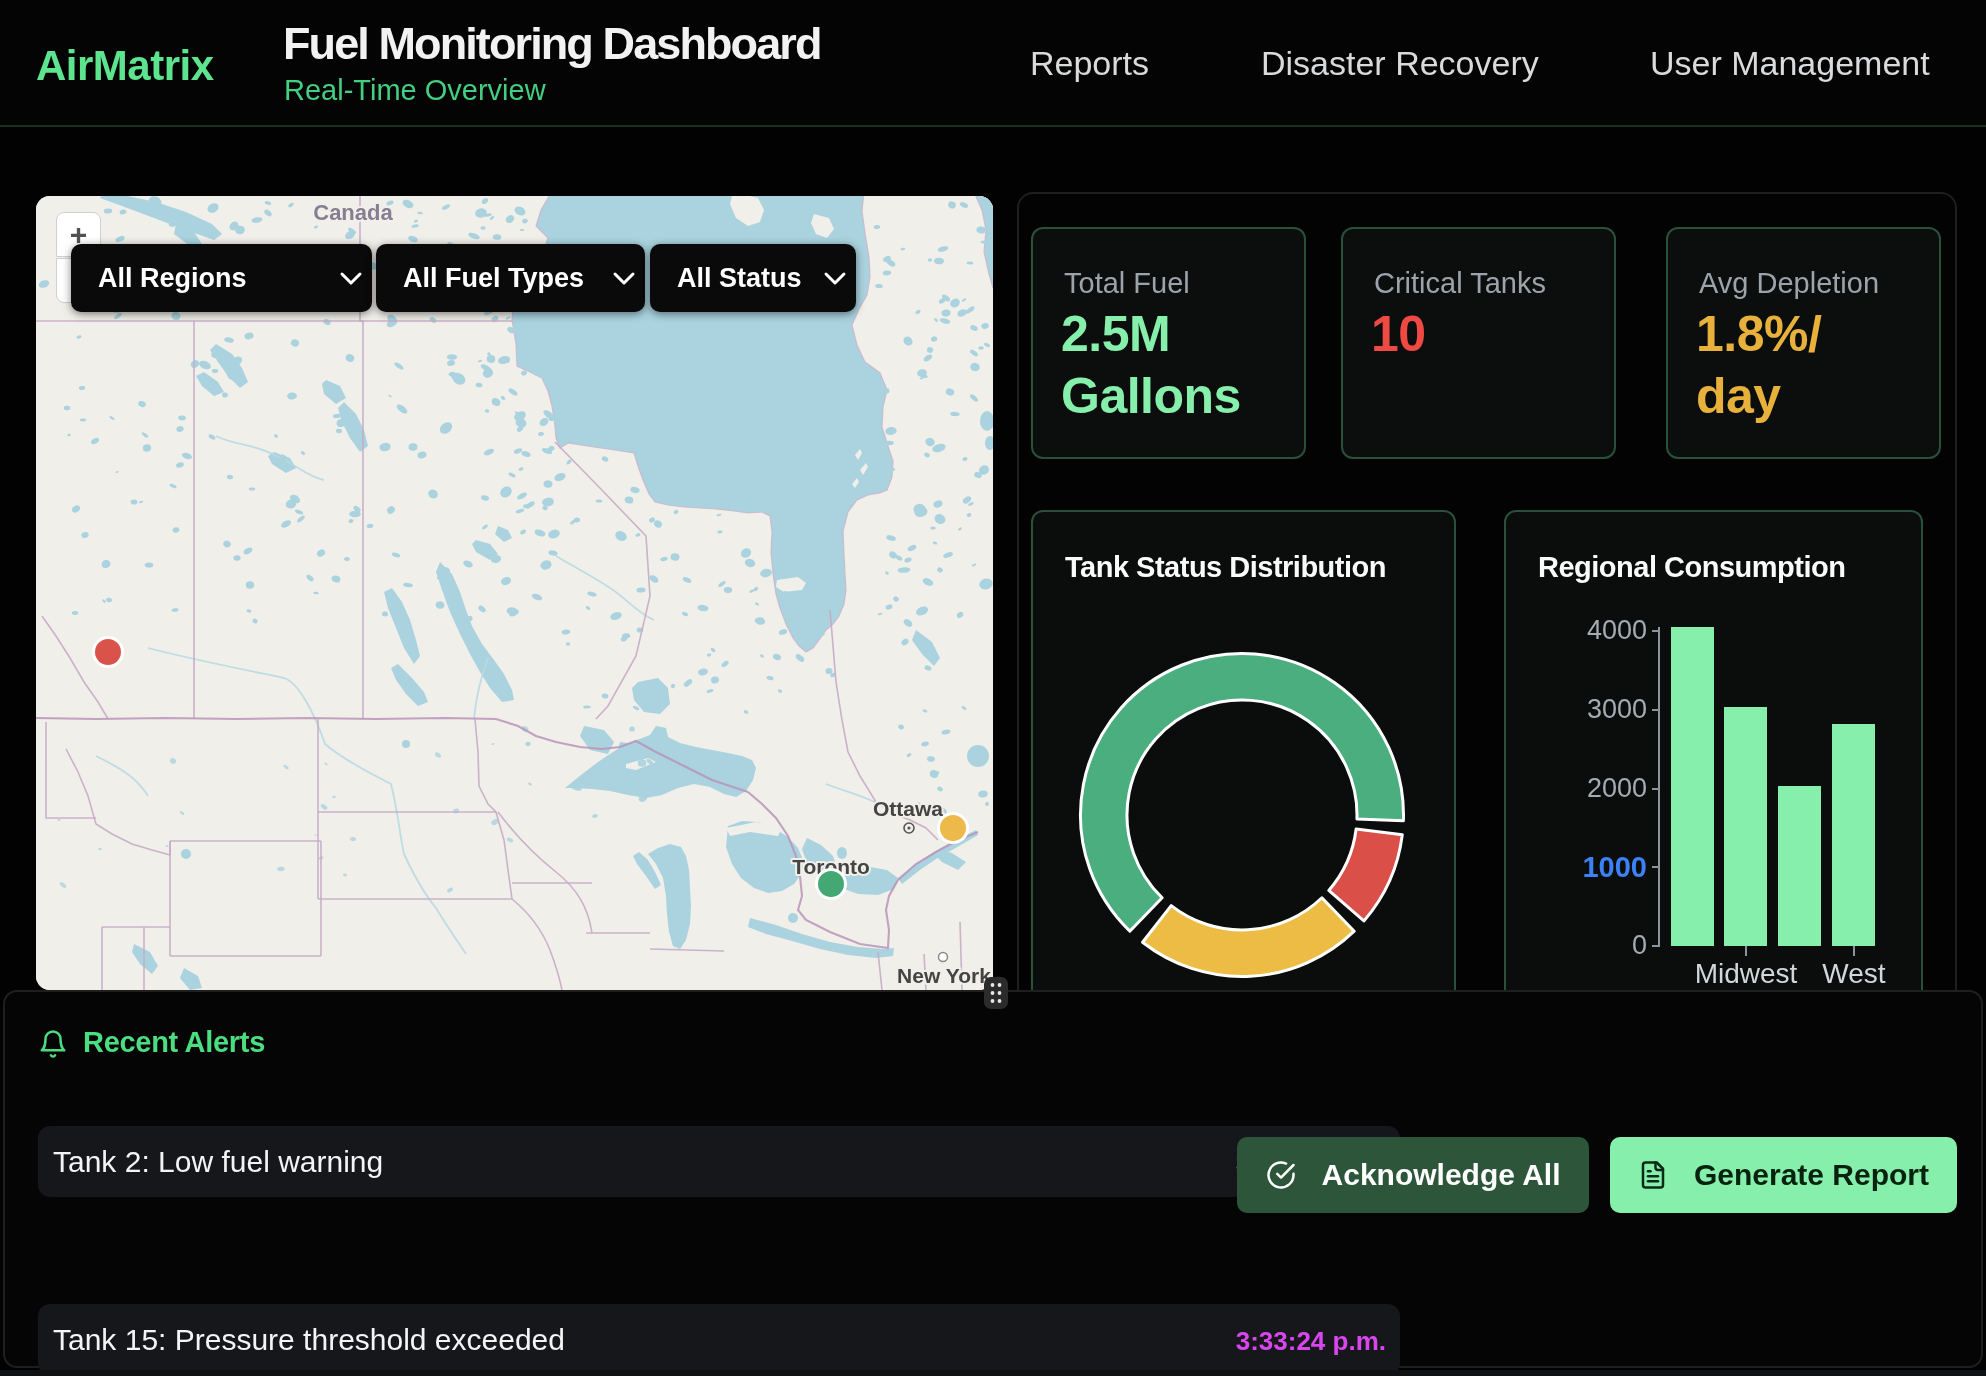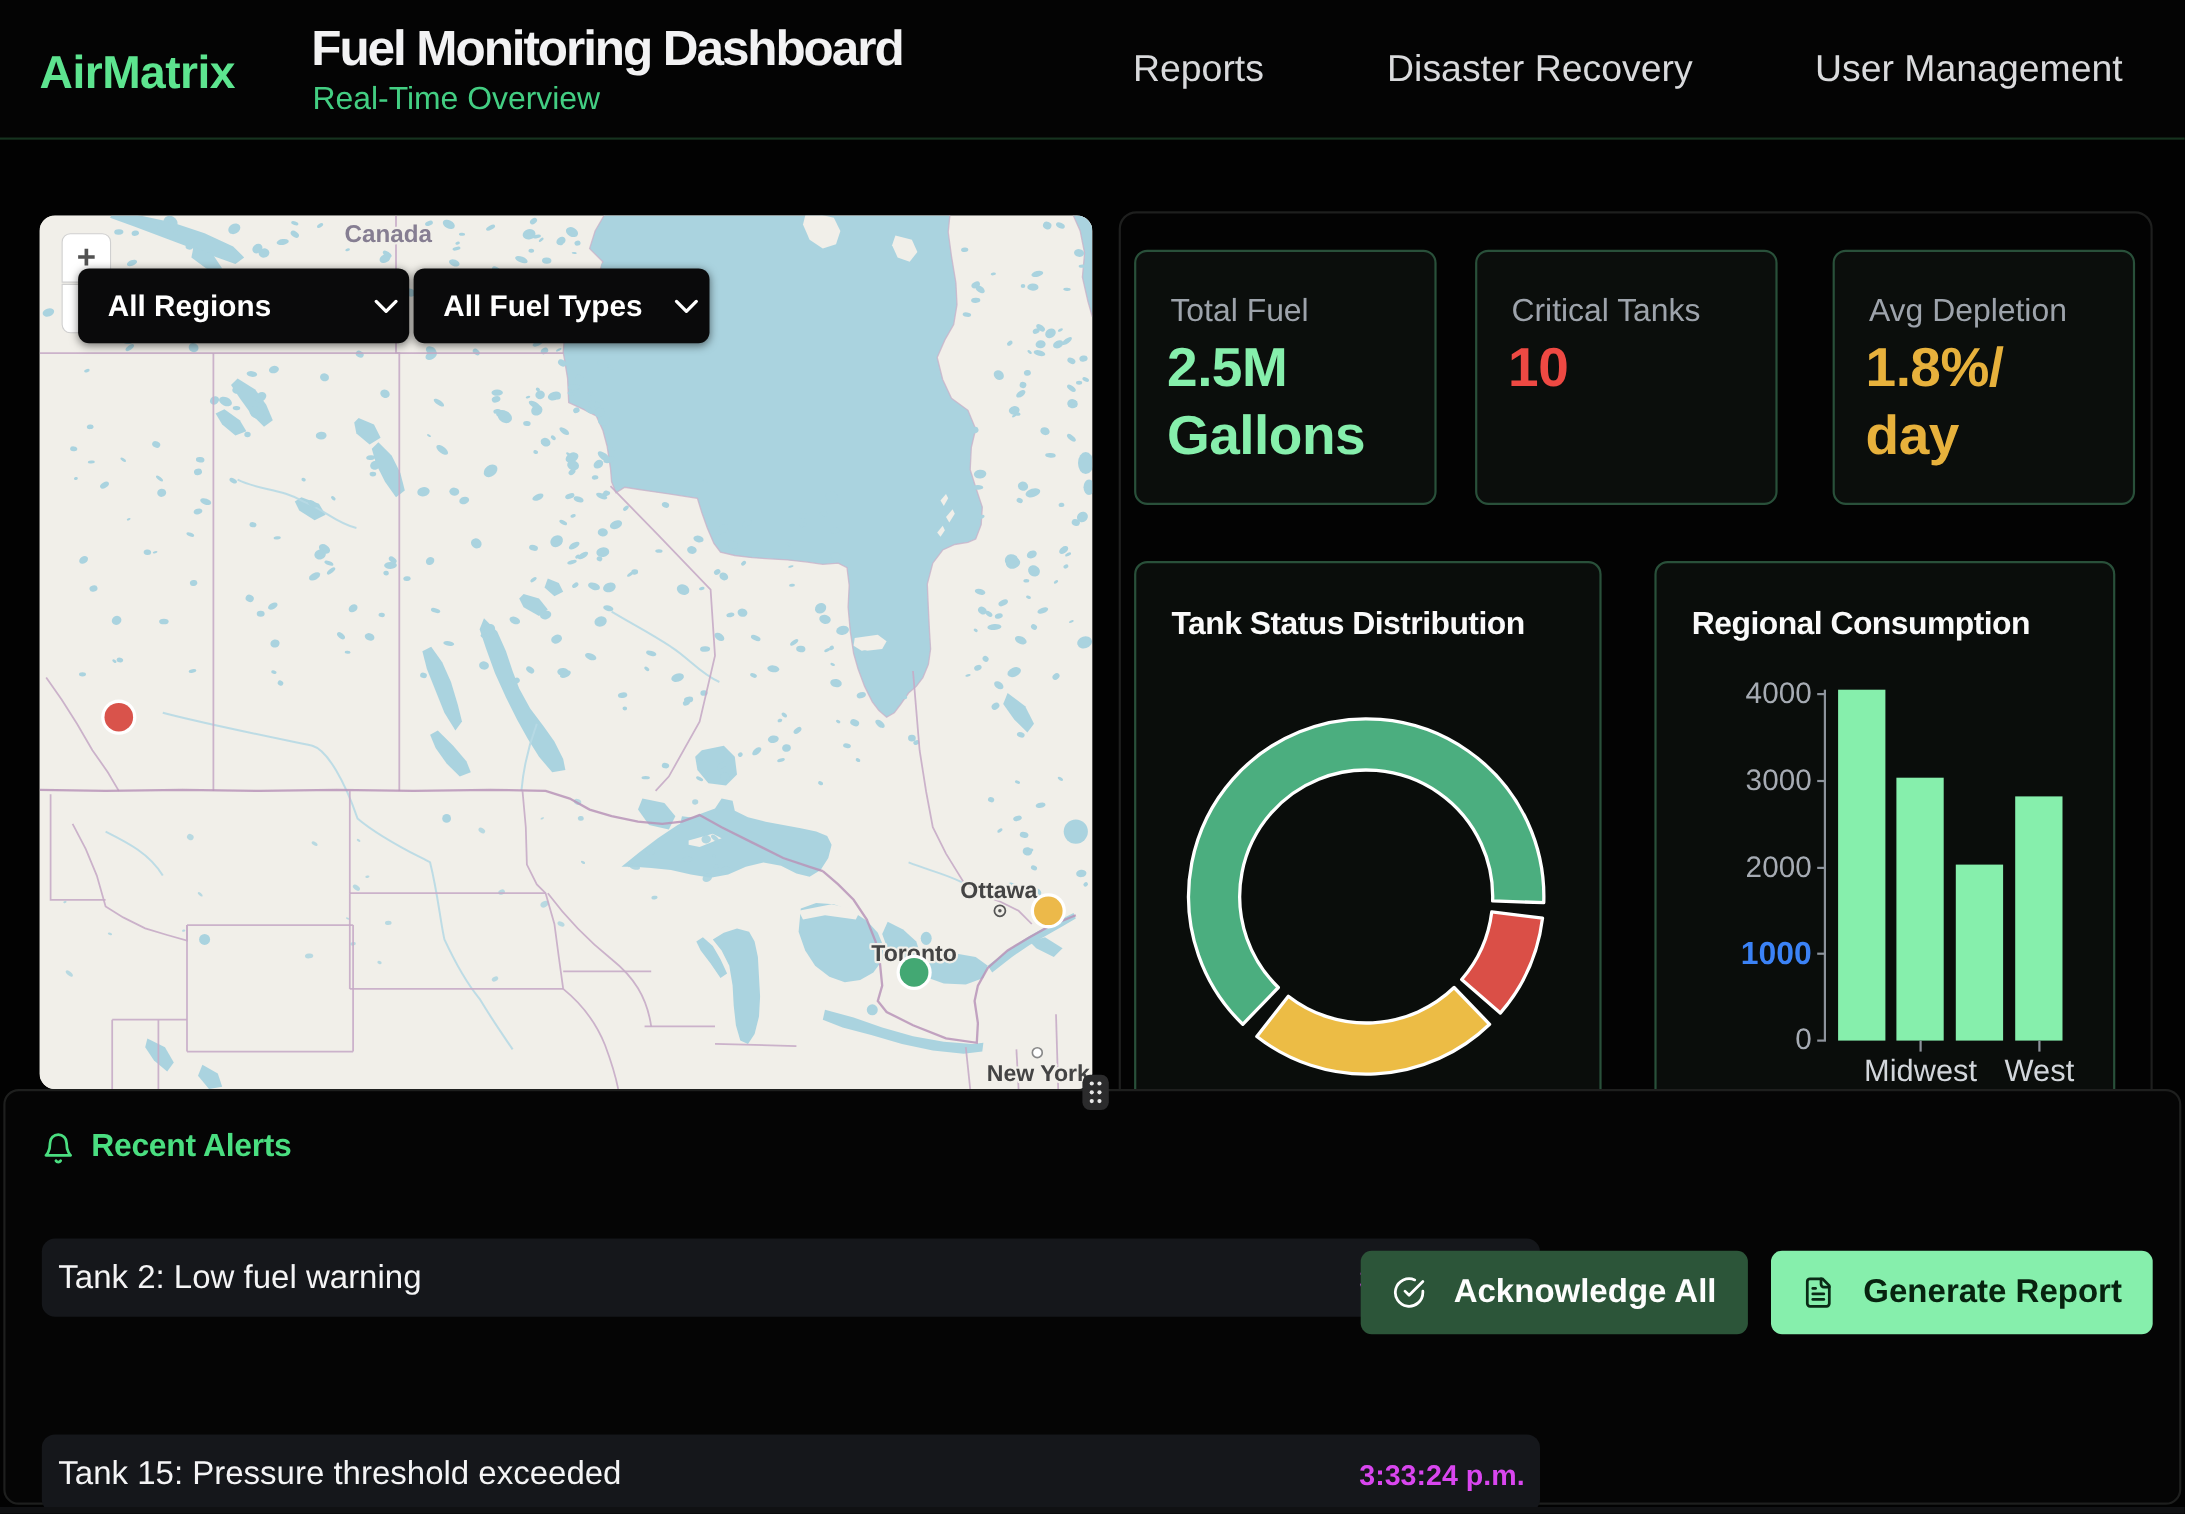--- a/index.html
+++ b/index.html
@@ -634,20 +634,26 @@
       <svg width="24" height="15" viewBox="0 0 24 15" fill="none">
         <path d="M3 3 L12 12 L21 3" stroke="#fff" stroke-width="3" stroke-linecap="round" stroke-linejoin="round"></path>
       </svg>
     </div>
   <div class="dd" style="left:340px;width:269px;">
       <span>All Fuel Types</span>
       <svg width="24" height="15" viewBox="0 0 24 15" fill="none">
         <path d="M3 3 L12 12 L21 3" stroke="#fff" stroke-width="3" stroke-linecap="round" stroke-linejoin="round"></path>
       </svg>
     </div>
+  <div class="dd" style="left:614px;width:206px;">
+      <span>All Status</span>
+      <svg width="24" height="15" viewBox="0 0 24 15" fill="none">
+        <path d="M3 3 L12 12 L21 3" stroke="#fff" stroke-width="3" stroke-linecap="round" stroke-linejoin="round"></path>
+      </svg>
+    </div>
 </div>
 
 <div id="rpanel">
   <div class="scard" style="left:12px;">
     <div class="slabel">Total Fuel</div>
     <div class="sval" style="color:#86efac;">2.5M<br>Gallons</div>
   </div>
   <div class="scard" style="left:322px;">
     <div class="slabel">Critical Tanks</div>
     <div class="sval" style="color:#ee4943;">10</div>

